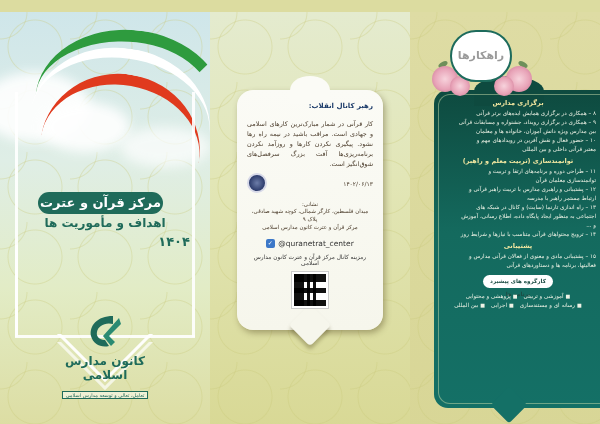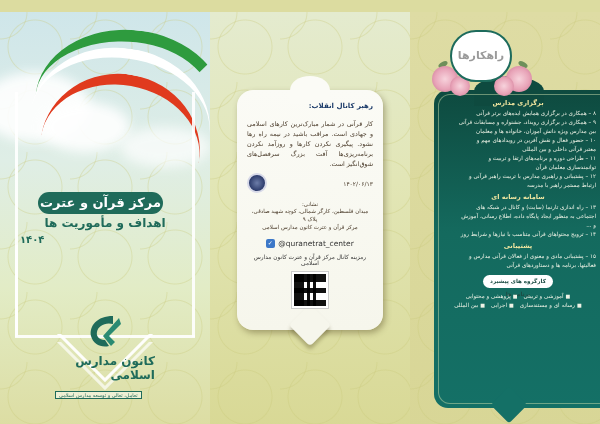--- a/index.html
+++ b/index.html
@@ -45,24 +45,24 @@
   #title-pill {
     position: absolute; left: 38px; top: 180px; width: 125px; height: 22px;
     background: #1f6b5a; border-radius: 11px; color: #fff;
     font-size: 13px; font-weight: bold; text-align: center; line-height: 22px; direction: rtl;
   }
   #subtitle {
     position: absolute; left: 20px; top: 204px; width: 170px; text-align: center;
     color: #1f6b5a; font-size: 12px; font-weight: bold; direction: rtl;
   }
   #year {
-    position: absolute; left: 20px; top: 222px; width: 170px; text-align: left;
-    color: #1f6b5a; font-size: 10px; font-weight: bold;
-  }
-  #logo-block { position: absolute; left: 55px; top: 300px; width: 100px; }
+    position: absolute; left: 20px; top: 222px; width: 170px; text-align: right;
+    color: #1f6b5a; font-size: 13px; font-weight: bold;
+  }
+  #logo-block { position: absolute; left: 55px; top: 300px; width: 100px; text-align: center; }
   #logo-mark { width: 40px; height: 40px; margin: 0 auto; position: relative; }
   #logo-name { color: #1f6b5a; font-size: 12px; font-weight: bold; direction: rtl; margin-top: 2px; }
   #logo-tag {
     display: inline-block; margin-top: 2px; font-size: 5px; color: #1f6b5a; direction: rtl;
     border: 1px solid #1f6b5a; padding: 0 3px; background: rgba(255,255,255,0.5);
   }
 
   
   #panel-mid {
     left: 210px; width: 200px;
@@ -211,26 +211,26 @@
   <div id="green-board">
     <div class="board-border"></div>
     <div class="board-content">
       <div class="sec-title">برگزاری مدارس</div>
       <div class="item">۸ – همکاری در برگزاری همایش ایده‌های برتر قرآنی</div>
       <div class="item">۹ – همکاری در برگزاری رویداد، جشنواره و مسابقات قرآنی</div>
       <div class="item">بین مدارس ویژه دانش آموزان، خانواده ها و معلمان</div>
       <div class="item">۱۰ – حضور فعال و نقش آفرین در رویدادهای مهم و</div>
       <div class="item">معتبر قرآنی داخلی و بین المللی</div>
 
+      <div class="sec-title">توانمندسازی (تربیت معلم و راهبر)</div>
       <div class="item">۱۱ – طراحی دوره و برنامه‌های ارتقا و تربیت و</div>
       <div class="item">توانمندسازی معلمان قرآن</div>
       <div class="item">۱۲ – پشتیبانی و راهبری مدارس با تربیت راهبر قرآنی و</div>
       <div class="item">ارتباط مستمر راهبر با مدرسه</div>
 
-      <div class="sec-title">سامانه رسانه ای</div>
       <div class="item">۱۳ – راه اندازی تارنما (سایت) و کانال در شبکه های</div>
       <div class="item">اجتماعی به منظور ایجاد پایگاه داده، اطلاع رسانی، آموزش</div>
       <div class="item">و ...</div>
       <div class="item">۱۴ – ترویج محتواهای قرآنی متناسب با نیازها و شرایط روز</div>
 
       <div class="sec-title">پشتیبانی</div>
       <div class="item">۱۵ – پشتیبانی مادی و معنوی از فعالان قرآنی مدارس و</div>
       <div class="item">فعالیتها، برنامه ها و دستاوردهای قرآنی</div>
 
       <div id="groups-pill">کارگروه های پیشبرد برنامه ها</div>

